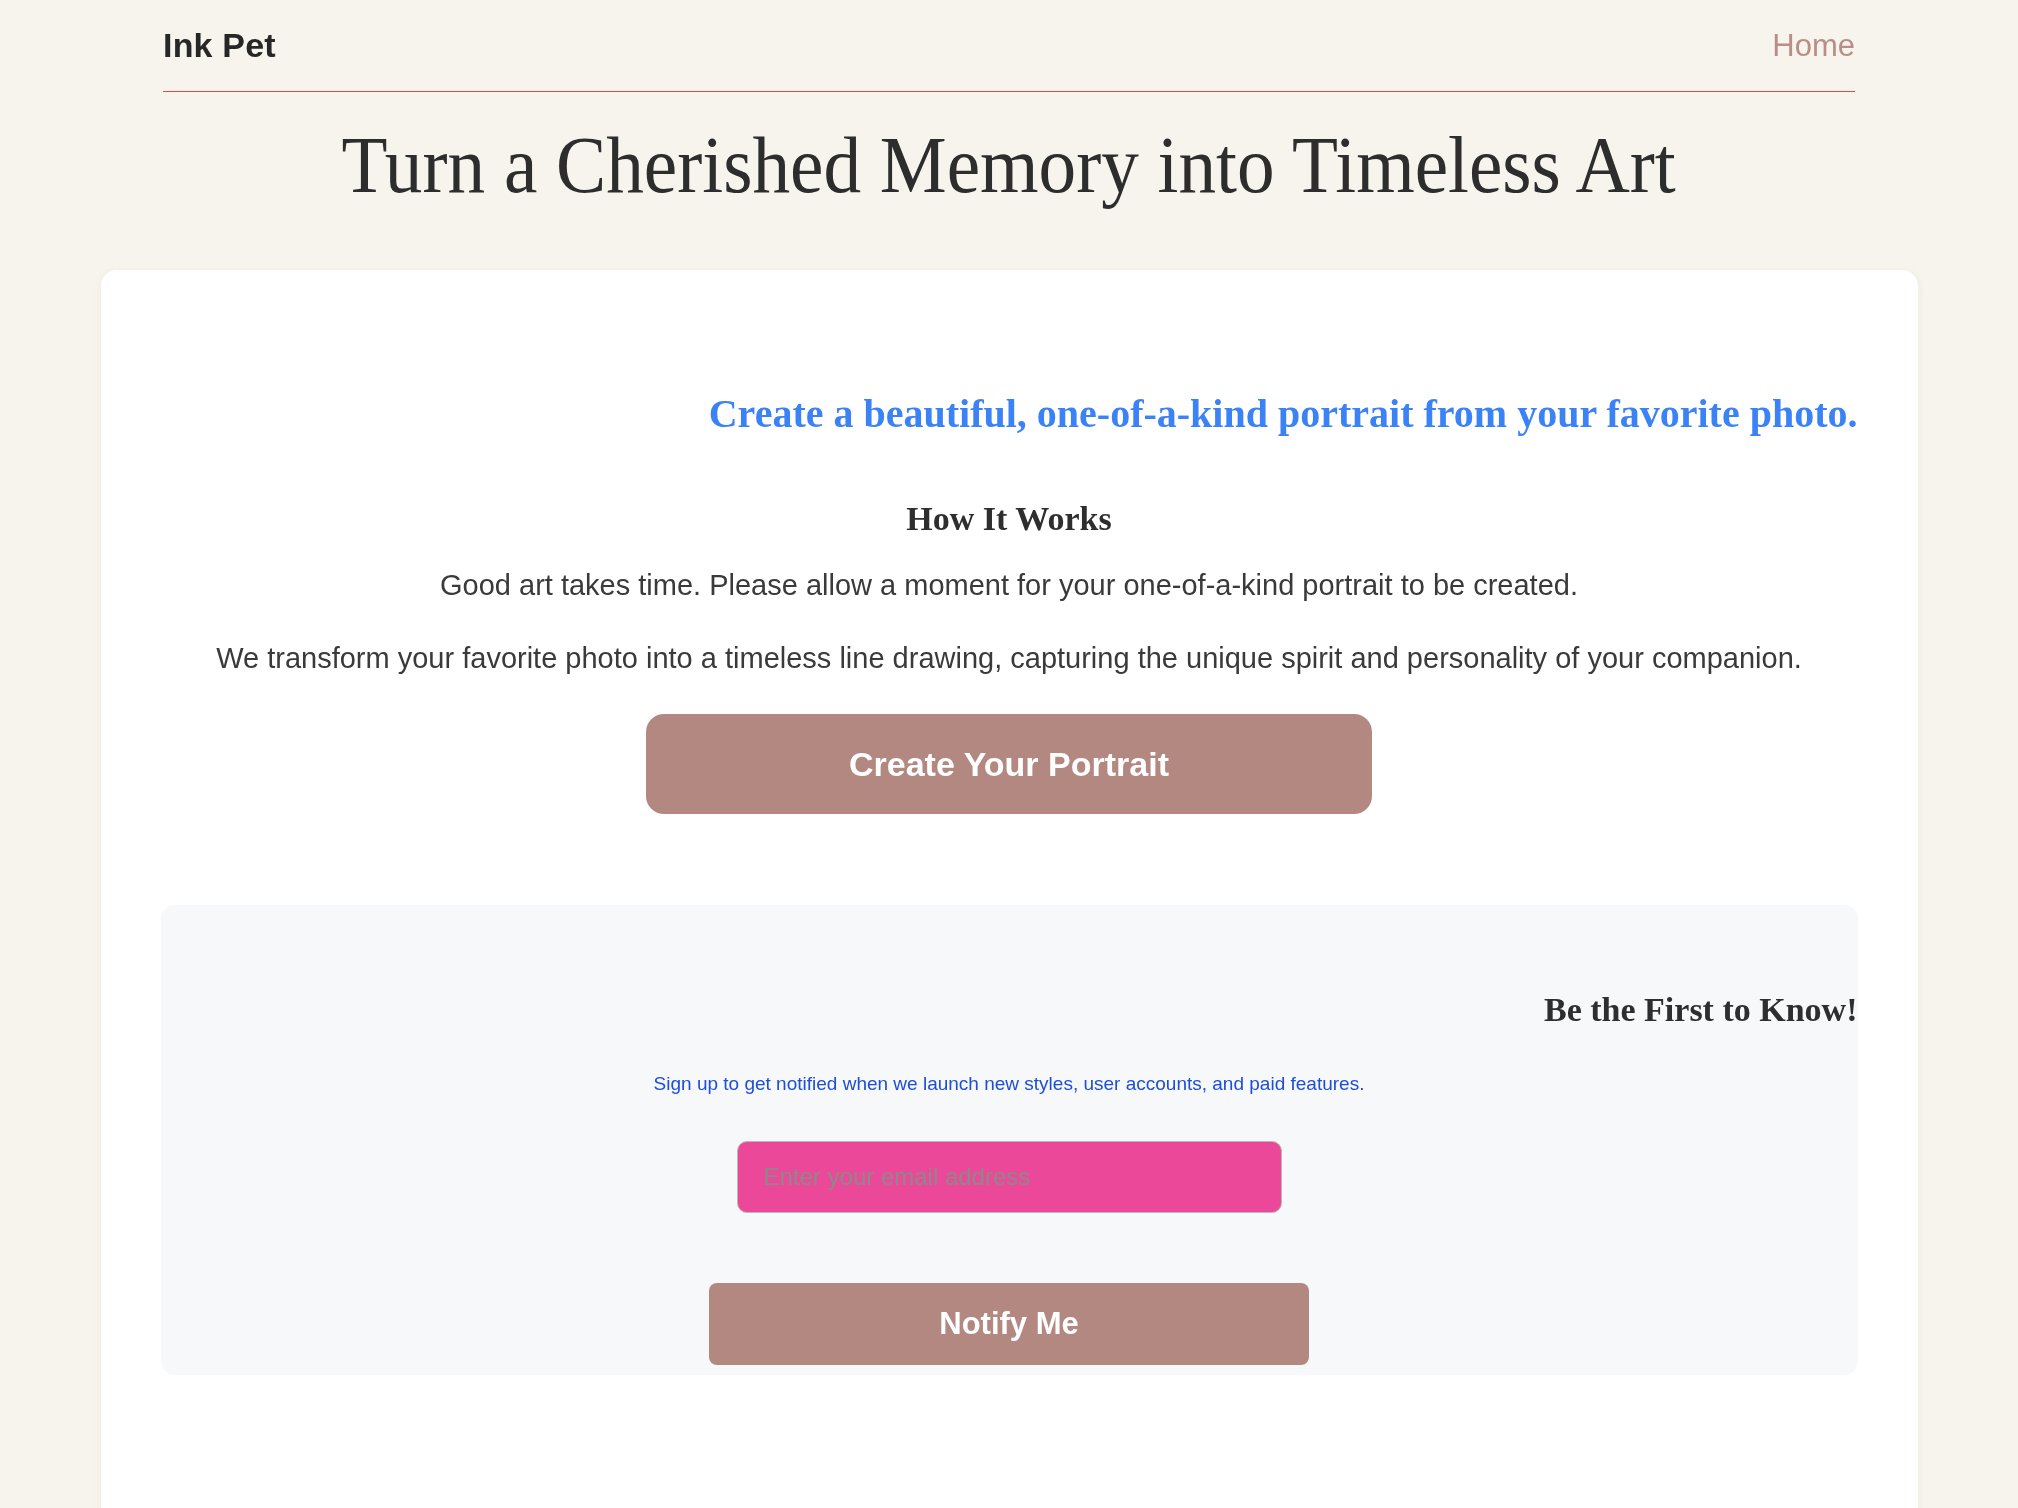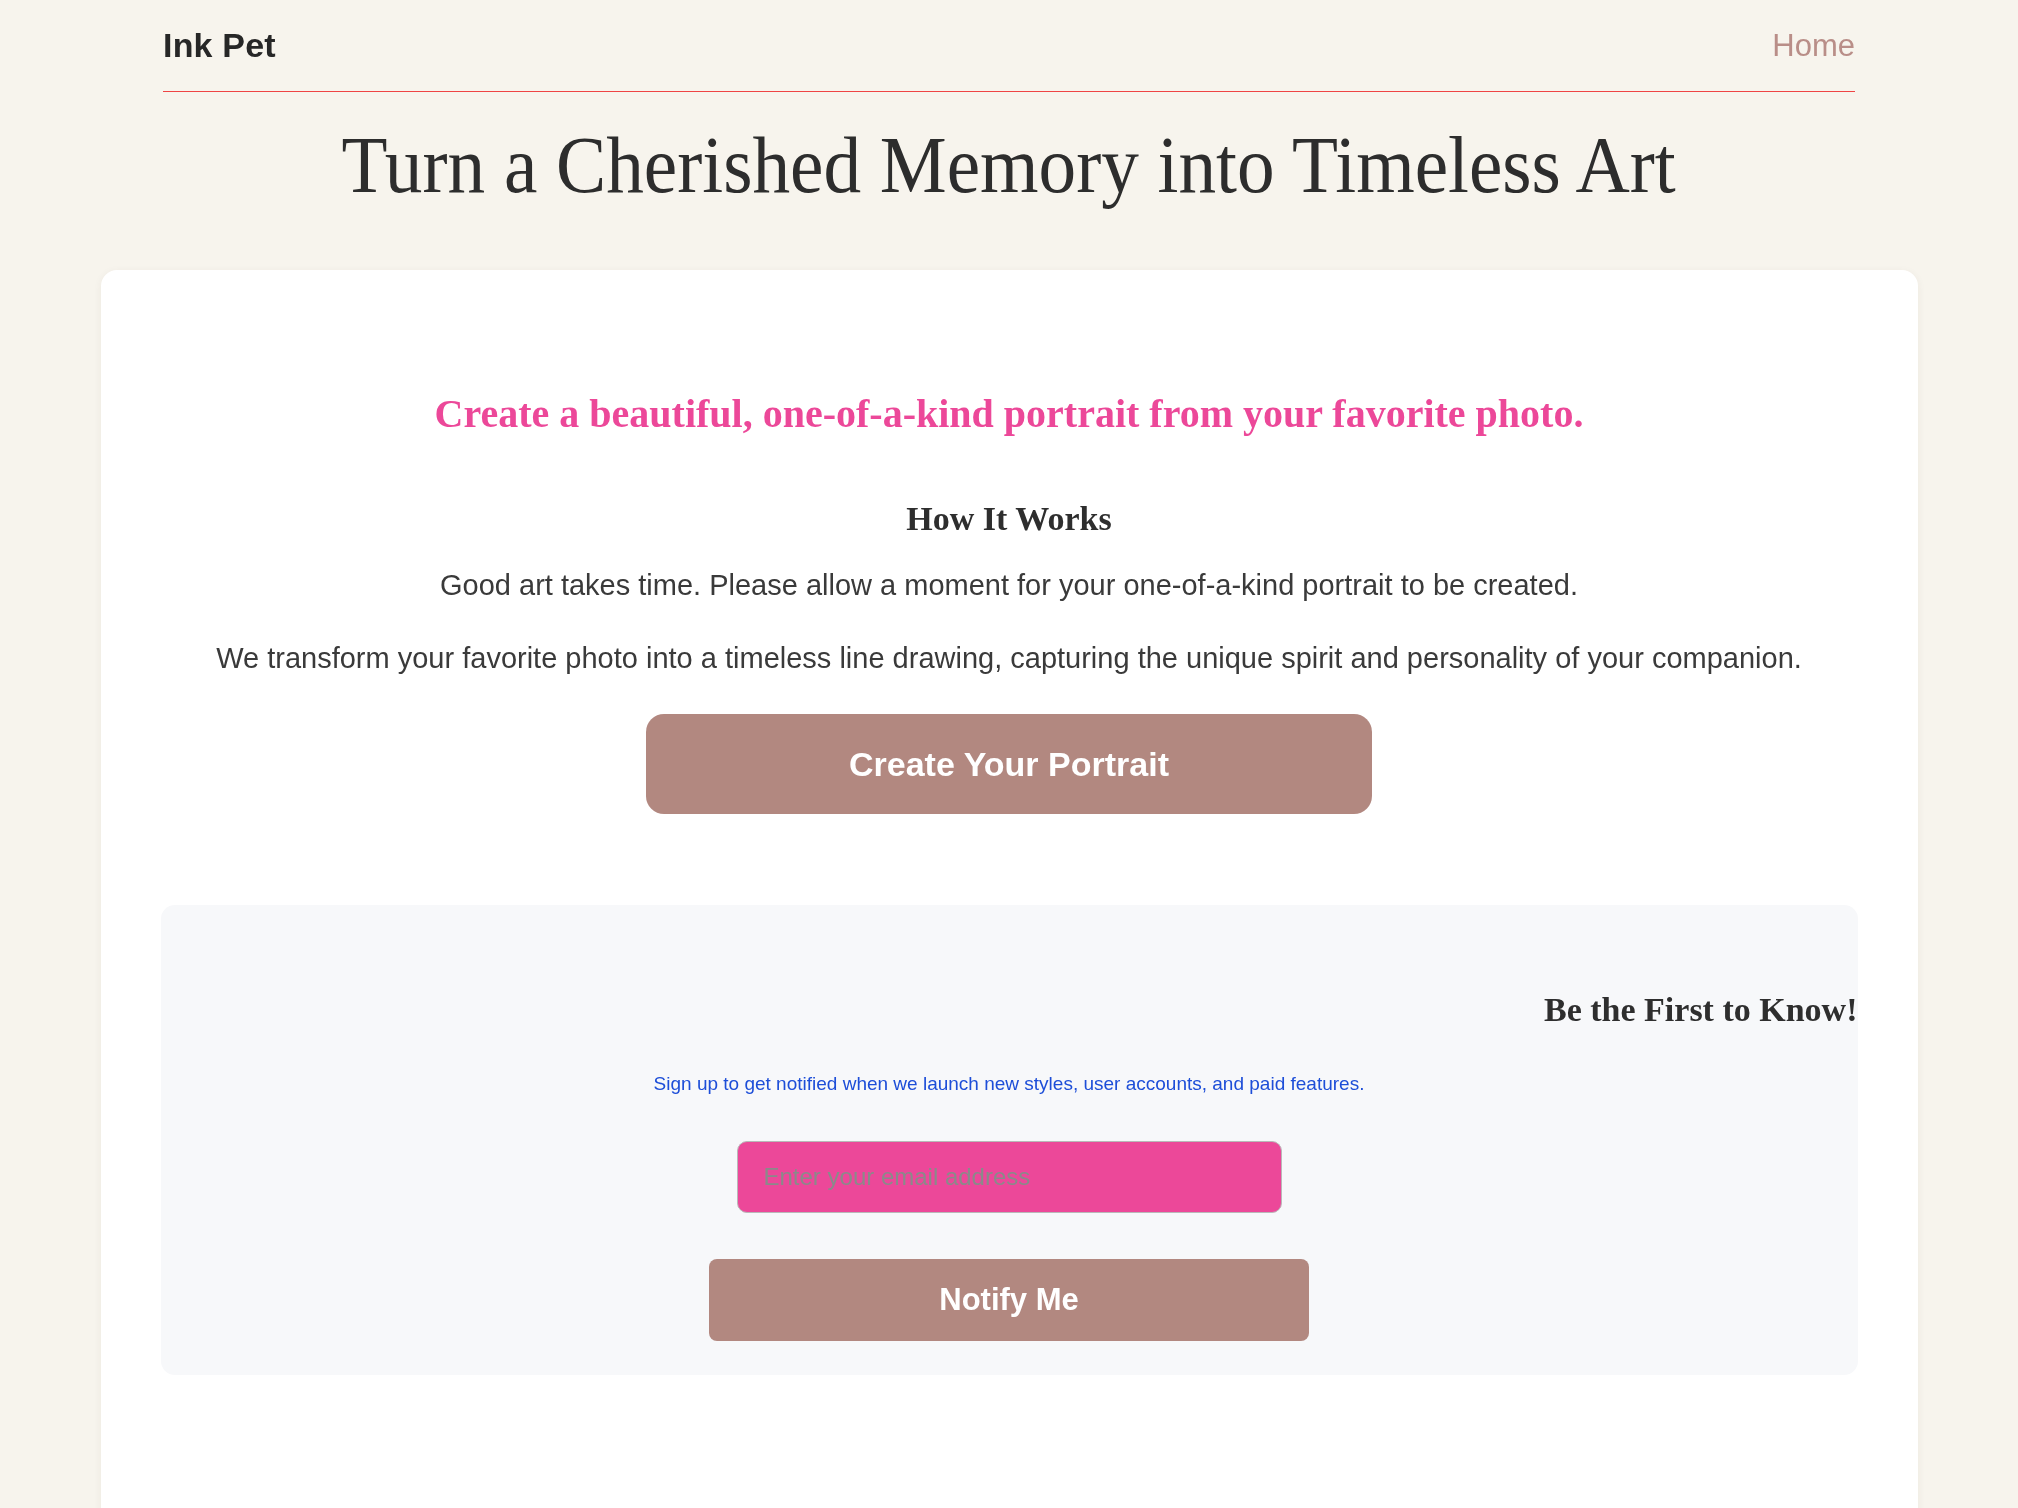--- a/index.html
+++ b/index.html
@@ -55,22 +55,22 @@
     margin: 40px auto 0;
     background: #ffffff;
     border-radius: 16px;
     box-shadow: 0 2px 8px rgba(60,55,40,0.06);
     padding: 120px 60px 0;
   }
   .card-subtitle {
     font-family: "Liberation Serif", serif;
     font-size: 40px;
     font-weight: bold;
-    color: #ec4899;
-    text-align: center;
+    color: #3b82f6;
+    text-align: right;
     line-height: 1.2;
   }
   .hiw-heading {
     font-family: "Liberation Serif", serif;
     font-size: 34px;
     font-weight: bold;
     color: #2e2e2e;
     text-align: center;
     margin-top: 62px;
   }
@@ -130,21 +130,21 @@
     padding: 0 26px;
     font-family: "Liberation Sans", sans-serif;
     font-size: 24px;
     color: #333333;
   }
   .email-input::placeholder { color: #8a8a8a; }
   .notify-button {
     display: block;
     width: 600px;
     height: 82px;
-    margin: 46px auto 0;
+    margin: 70px auto 0;
     background: #b28880;
     border: none;
     border-radius: 8px;
     color: #ffffff;
     font-family: "Liberation Sans", sans-serif;
     font-size: 31px;
     font-weight: bold;
     cursor: pointer;
   }
 </style>

